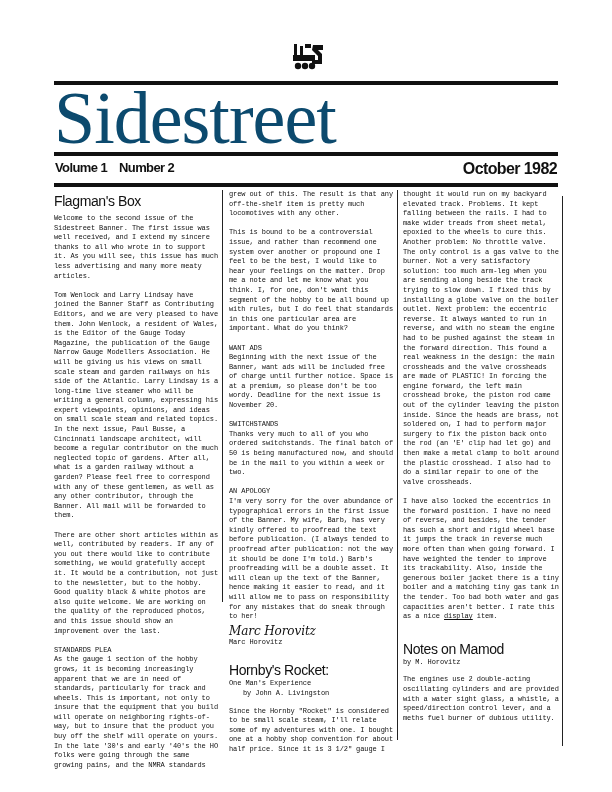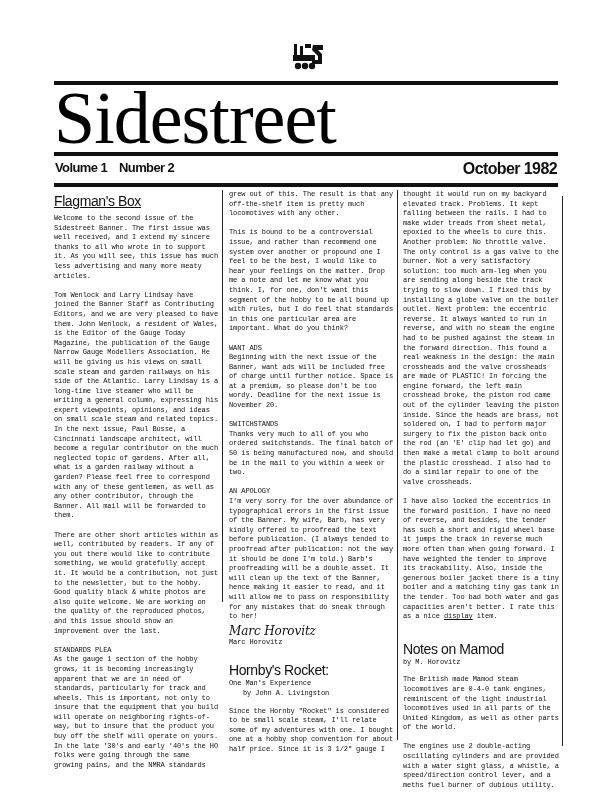--- a/index.html
+++ b/index.html
@@ -1,31 +1,31 @@
 <!DOCTYPE html>
 <html><head>
 <meta charset="utf-8">
 <style>
   html, body { margin:0; padding:0; background:#ffffff; }
   body { width:612px; height:792px; position:relative; overflow:hidden; color:#111; font-family:"Liberation Mono", monospace; }
   .logo { position:absolute; left:292px; top:42px; width:36px; height:30px; }
   .rule-top { position:absolute; left:54px; top:81px; width:504px; height:4px; background:#111; }
-  .masthead { position:absolute; left:54px; top:85px; width:504px; height:66px; font-family:"Liberation Serif", serif; font-size:74px; line-height:66px; letter-spacing:-1px; white-space:nowrap; color:#000000; }
+  .masthead { position:absolute; left:54px; top:85px; width:504px; height:66px; font-family:"Liberation Serif", serif; font-size:74px; line-height:66px; letter-spacing:-1px; white-space:nowrap; color:#0c4a6e; }
   .masthead .w2 { position:absolute; left:312px; top:0; }
   .rule-mid { position:absolute; left:54px; top:152px; width:504px; height:4px; background:#111; }
   .issue-left { position:absolute; left:55px; top:160px; font-family:"Liberation Sans", sans-serif; font-size:13px; font-weight:bold; letter-spacing:-0.6px; }
   .issue-left span + span { margin-left:12px; }
   .issue-right { position:absolute; right:55px; top:160px; font-family:"Liberation Sans", sans-serif; font-size:16px; font-weight:bold; letter-spacing:-0.6px; }
   .rule-col { position:absolute; left:54px; top:183px; width:504px; height:4px; background:#111; }
   .col { position:absolute; top:190px; font-size:7px; line-height:9.6px; letter-spacing:-0.1px; }
   .col1 { left:54px; width:166px; }
   .col2 { left:229px; width:166px; }
   .col3 { left:403px; width:158px; }
   .vline { position:absolute; width:1px; background:#222; }
-  .h-title { font-family:"Liberation Sans", sans-serif; font-size:14px; line-height:18px; letter-spacing:-0.4px; margin:2px 0 4px 0;text-decoration:underline; }
+  .h-title { font-family:"Liberation Sans", sans-serif; font-size:14px; line-height:18px; letter-spacing:-0.4px; margin:2px 0 4px 0; }
   .h-light { font-family:"Liberation Sans", sans-serif; font-size:14px; line-height:18px; font-weight:normal; letter-spacing:-0.4px; margin:0; }
   .byline { margin:0; }
   .byline-indent { margin:0 0 8px 14px; }
   p { margin:0 0 9.6px 0; }
   .sub { margin:0; }
   .sig { font-family:"DejaVu Serif", serif; font-style:italic; font-size:12px; line-height:14px; margin-top:2px; }
   .sig-name { margin:0 0 8px 0; }
   u { text-decoration:underline; }
 </style>
 </head>
@@ -81,15 +81,14 @@
   <p class="byline">One Man's Experience</p>
   <p class="byline-indent">by John A. Livingston</p>
   <p>Since the Hornby "Rocket" is considered to be small scale steam, I'll relate some of my adventures with one. I bought one at a hobby shop convention for about half price. Since it is 3 1/2" gauge I</p>
 </div>
 
 <div class="col col3">
   <p>thought it would run on my backyard elevated track. Problems. It kept falling between the rails. I had to make wider treads from sheet metal, epoxied to the wheels to cure this. Another problem: No throttle valve. The only control is a gas valve to the burner. Not a very satisfactory solution: too much arm-leg when you are sending along beside the track trying to slow down. I fixed this by installing a globe valve on the boiler outlet. Next problem: the eccentric reverse. It always wanted to run in reverse, and with no steam the engine had to be pushed against the steam in the forward direction. This found a real weakness in the design: the main crossheads and the valve crossheads are made of PLASTIC! In forcing the engine forward, the left main crosshead broke, the piston rod came out of the cylinder leaving the piston inside. Since the heads are brass, not soldered on, I had to perform major surgery to fix the piston back onto the rod (an 'E' clip had let go) and then make a metal clamp to bolt around the plastic crosshead. I also had to do a similar repair to one of the valve crossheads.</p>
   <p><span>I have also locked the eccentrics in the forward position. I have no need of reverse, and besides, the tender has such a short and rigid wheel base it jumps the track in reverse much more often than when going forward. I have weighted the tender to improve its trackability. Also, inside the generous boiler jacket there is a tiny boiler and a matching tiny gas tank in the tender. Too bad both water and gas capacities aren't better. I rate this as a nice </span><u>display</u><span> item.</span></p>
   <div class="h-light" style="margin-top:18px;">Notes on Mamod</div>
   <p class="byline-indent" style="margin-left:0;">by M. Horovitz</p>
-  <p>The British made Mamod steam locomotives are 0-4-0 tank engines, reminiscent of the light industrial locomotives used in all parts of the United Kingdom, as well as other parts of the world.</p>
   <p>The engines use 2 double-acting oscillating cylinders and are provided with a water sight glass, a whistle, a speed/direction control lever, and a meths fuel burner of dubious utility.</p>
 </div>
 
 </body></html>

